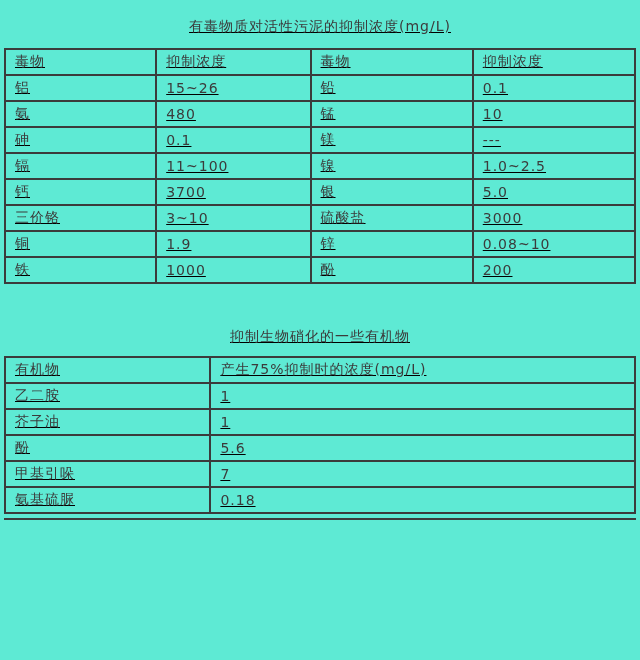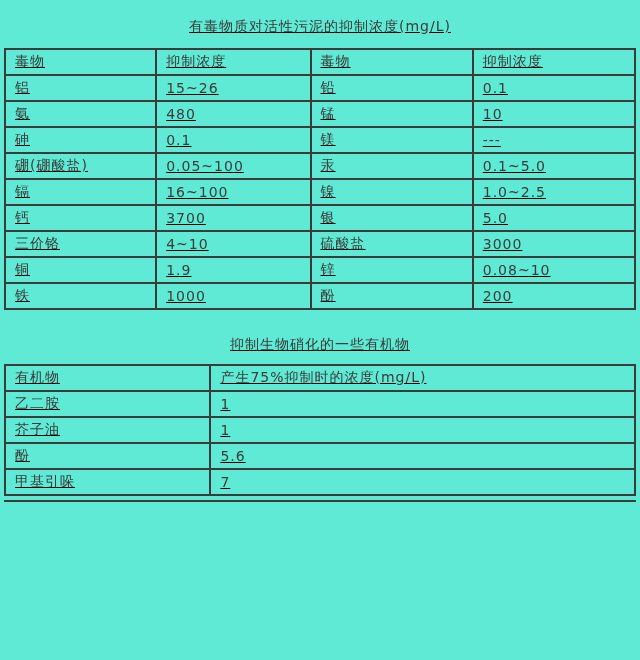--- a/index.html
+++ b/index.html
@@ -16,21 +16,21 @@
     text-decoration: underline;
   }
   .table-title {
     text-align: center;
     font-size: 14px;
     color: #3b3b3b;
     letter-spacing: 1px;
     font-weight: 400;
   }
   .title-1 { margin-top: 18px; margin-bottom: 12px; }
-  .title-2 { margin-top: 26px; margin-bottom: 10px; }
+  .title-2 { margin-top: 44px; margin-bottom: 10px; }
   table.data-table {
     width: 632px;
     margin: 0 4px;
     border-collapse: collapse;
     table-layout: fixed;
     border: 2px solid #3b3b3b;
   }
   table.data-table th,
   table.data-table td {
     border: 2px solid #3b3b3b;
@@ -92,40 +92,34 @@
         <td>锰</td>
         <td>10</td>
       </tr>
       <tr>
         <td>砷</td>
         <td>0.1</td>
         <td>镁</td>
         <td>---</td>
       </tr>
       <tr>
-        <td>硼(硼酸盐)</td>
-        <td>0.05~100</td>
-        <td>汞</td>
-        <td>0.1~5.0</td>
-      </tr>
-      <tr>
         <td>镉</td>
-        <td>16~100</td>
+        <td>11~100</td>
         <td>镍</td>
         <td>1.0~2.5</td>
       </tr>
       <tr>
         <td>钙</td>
         <td>3700</td>
         <td>银</td>
         <td>5.0</td>
       </tr>
       <tr>
         <td>三价铬</td>
-        <td>4~10</td>
+        <td>3~10</td>
         <td>硫酸盐</td>
         <td>3000</td>
       </tr>
       <tr>
         <td>铜</td>
         <td>1.9</td>
         <td>锌</td>
         <td>0.08~10</td>
       </tr>
       <tr>
@@ -160,18 +154,22 @@
         <td>1</td>
       </tr>
       <tr>
         <td>酚</td>
         <td>5.6</td>
       </tr>
       <tr>
         <td>甲基引哚</td>
         <td>7</td>
       </tr>
+      <tr>
+        <td>氨基硫脲</td>
+        <td>0.18</td>
+      </tr>
     </tbody>
   </table>
 
   <div class="next-table-edge"></div>
 
 </div>
 
 </body></html>

